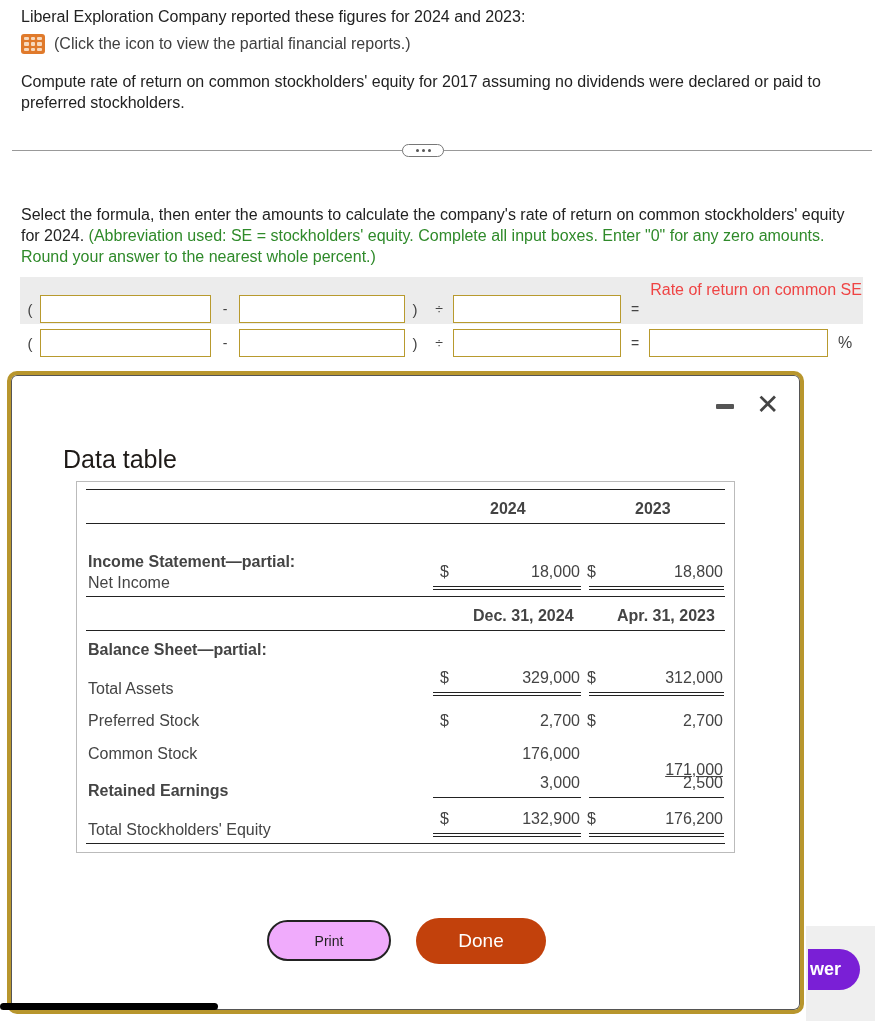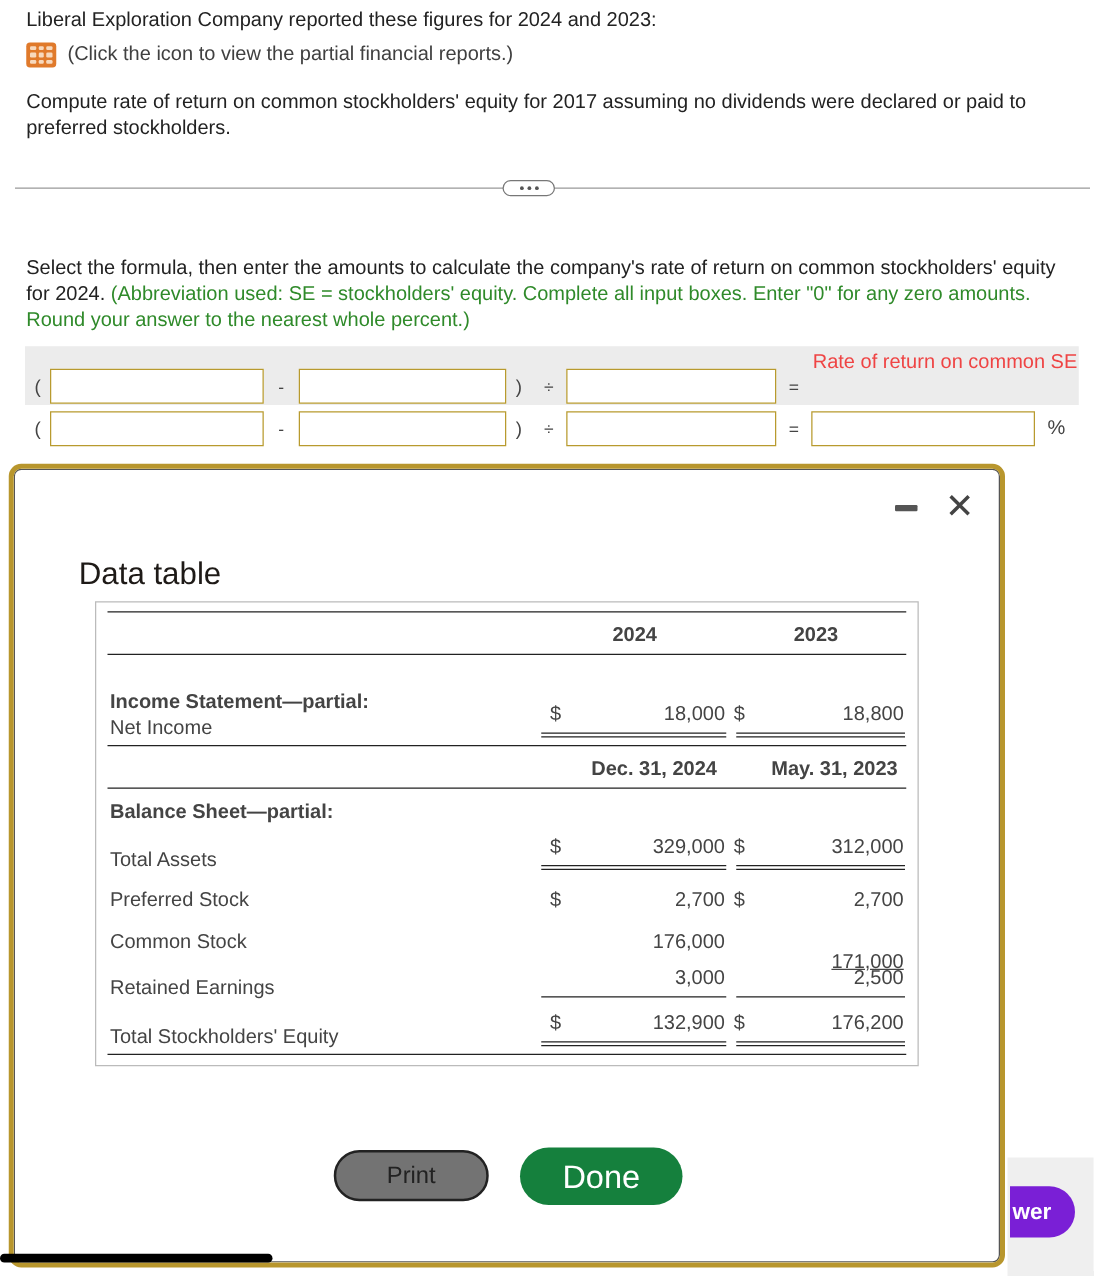--- a/index.html
+++ b/index.html
@@ -47,25 +47,25 @@
 
   .t-line { position: absolute; height: 1px; background: #222; }
   .dbl { position: absolute; height: 4px; border-top: 1.5px solid #222; border-bottom: 1.5px solid #222; }
   .sgl { position: absolute; height: 1px; background: #222; }
   .tx { position: absolute; font-size: 16px; color: #444; white-space: nowrap; }
   .bold { font-weight: bold; color: #444; }
   .num { text-align: right; }
 
   .btn-print {
     left: 267px; top: 920px; width: 124px; height: 41px; border: 2px solid #222; border-radius: 21px;
-    background: #737373; font-size: 19px; color: #222; display: flex; align-items: center; justify-content: center;
+    background: #f0abfc; font-size: 14px; color: #222; display: flex; align-items: center; justify-content: center;
   }
   .btn-done {
-    left: 416px; top: 918px; width: 130px; height: 46px; border-radius: 23px; background: #15803d;
-    color: #fff; font-size: 26px; display: flex; align-items: center; justify-content: center;
+    left: 416px; top: 918px; width: 130px; height: 46px; border-radius: 23px; background: #c2410c;
+    color: #fff; font-size: 19px; display: flex; align-items: center; justify-content: center;
   }
   .answer-btn {
     left: 808px; top: 949px; width: 52px; height: 41px; border-radius: 0 21px 21px 0; background: #7a1fd6;
     color: #fff; font-weight: bold; font-size: 18px; display: flex; align-items: center; padding-left: 2px;
   }
   .side-grey { left: 806px; top: 926px; width: 69px; height: 95px; background: #efefef; z-index: -1; }
   .scrollbar { left: 0; top: 1003px; width: 218px; height: 7px; background: #000; border-radius: 4px; }
 </style>
 </head>
 <body>
@@ -145,21 +145,21 @@
 <div class="tx" style="left:88px; top:574px;">Net Income</div>
 <div class="tx" style="left:440px; top:563px;">$</div>
 <div class="tx num" style="left:480px; width:100px; top:563px;">18,000</div>
 <div class="tx" style="left:587px; top:563px;">$</div>
 <div class="tx num" style="left:620px; width:103px; top:563px;">18,800</div>
 <div class="dbl" style="left:433px; top:586px; width:148px;"></div>
 <div class="dbl" style="left:589px; top:586px; width:135px;"></div>
 <div class="t-line" style="left:86px; top:596px; width:639px;"></div>
 
 <div class="tx bold" style="left:473px; top:607px;">Dec. 31, 2024</div>
-<div class="tx bold" style="left:617px; top:607px;">May. 31, 2023</div>
+<div class="tx bold" style="left:617px; top:607px;">Apr. 31, 2023</div>
 <div class="t-line" style="left:86px; top:630px; width:639px;"></div>
 
 <div class="tx bold" style="left:88px; top:641px;">Balance Sheet—partial:</div>
 
 <div class="tx" style="left:88px; top:680px;">Total Assets</div>
 <div class="tx" style="left:440px; top:669px;">$</div>
 <div class="tx num" style="left:480px; width:100px; top:669px;">329,000</div>
 <div class="tx" style="left:587px; top:669px;">$</div>
 <div class="tx num" style="left:620px; width:103px; top:669px;">312,000</div>
 <div class="dbl" style="left:433px; top:692px; width:148px;"></div>
@@ -168,21 +168,21 @@
 <div class="tx" style="left:88px; top:712px;">Preferred Stock</div>
 <div class="tx" style="left:440px; top:712px;">$</div>
 <div class="tx num" style="left:480px; width:100px; top:712px;">2,700</div>
 <div class="tx" style="left:587px; top:712px;">$</div>
 <div class="tx num" style="left:620px; width:103px; top:712px;">2,700</div>
 
 <div class="tx" style="left:88px; top:745px;">Common Stock</div>
 <div class="tx num" style="left:480px; width:100px; top:745px;">176,000</div>
 <div class="tx num" style="left:620px; width:103px; top:761px;text-decoration:underline;">171,000</div>
 
-<div class="tx" style="left:88px; top:782px;">Retained Earnings</div>
+<div class="tx" style="left:88px; top:782px;font-weight:bold;">Retained Earnings</div>
 <div class="tx num" style="left:480px; width:100px; top:774px;">3,000</div>
 <div class="tx num" style="left:620px; width:103px; top:774px;">2,500</div>
 <div class="sgl" style="left:433px; top:797px; width:148px;"></div>
 <div class="sgl" style="left:589px; top:797px; width:135px;"></div>
 
 <div class="tx" style="left:88px; top:821px;">Total Stockholders' Equity</div>
 <div class="tx" style="left:440px; top:810px;">$</div>
 <div class="tx num" style="left:480px; width:100px; top:810px;">132,900</div>
 <div class="tx" style="left:587px; top:810px;">$</div>
 <div class="tx num" style="left:620px; width:103px; top:810px;">176,200</div>

